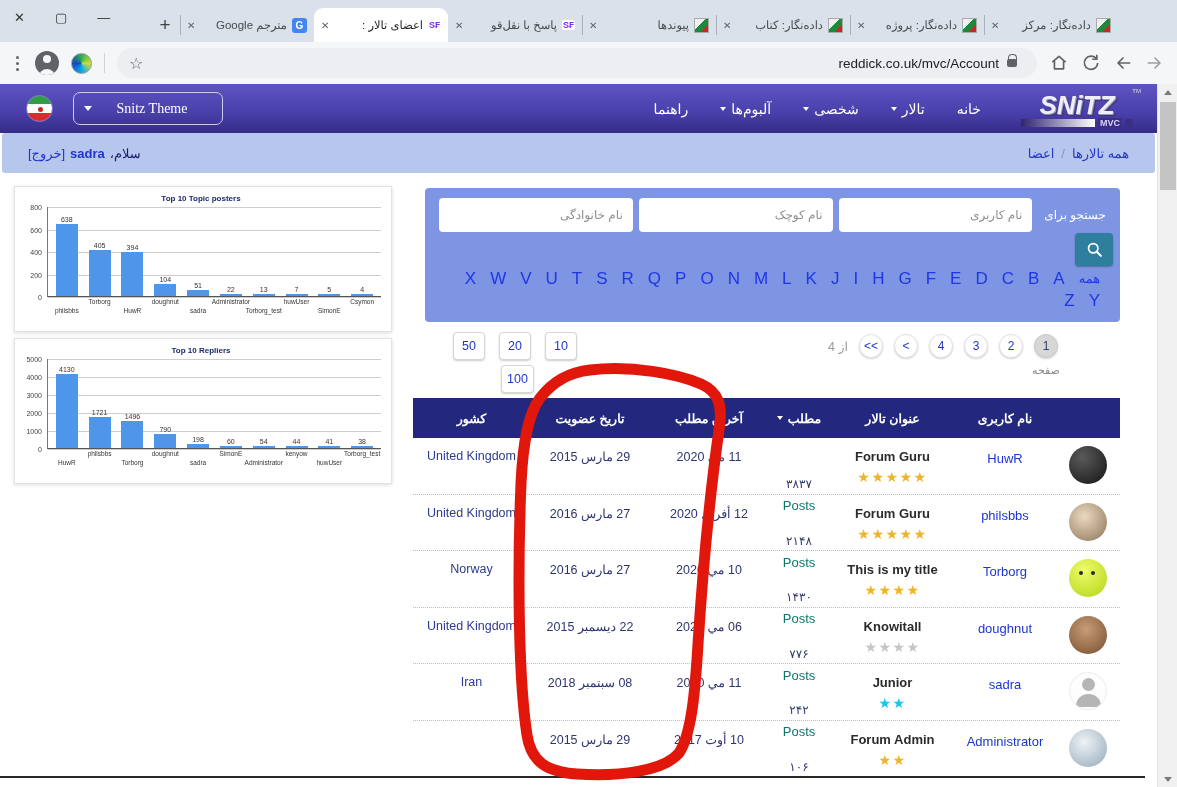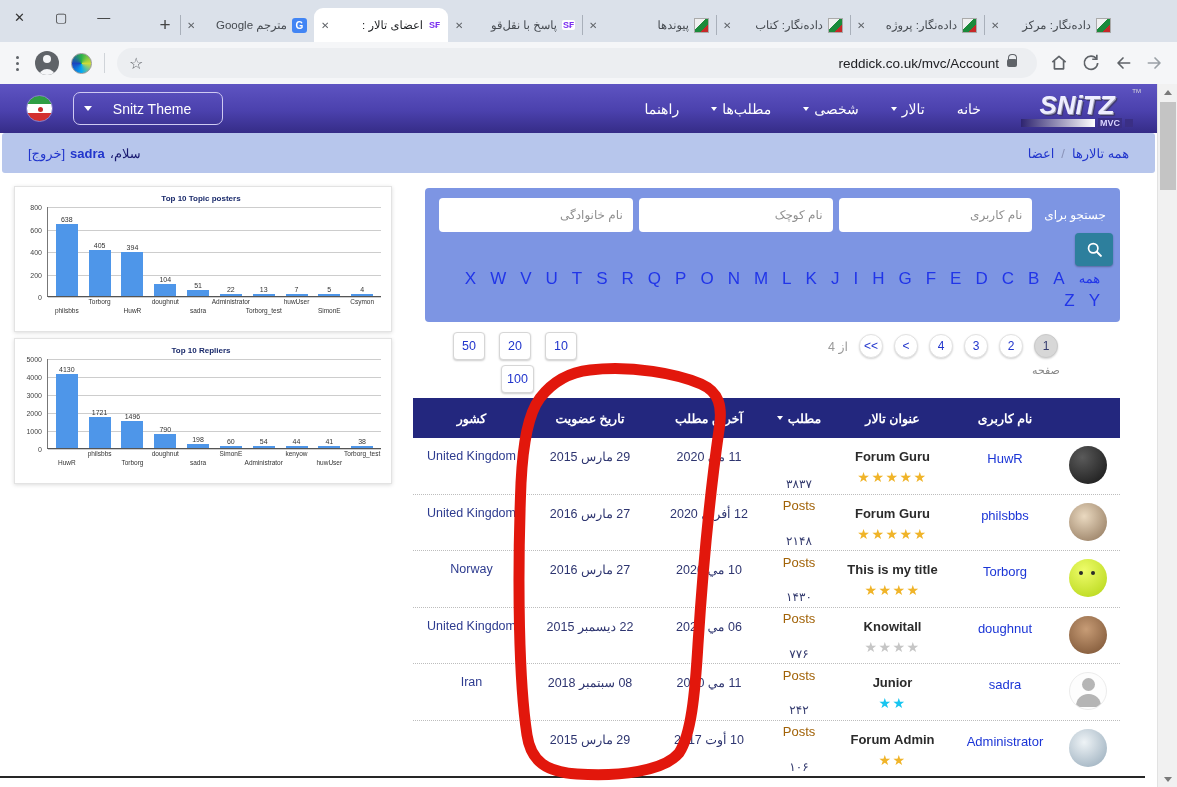--- a/index.html
+++ b/index.html
@@ -38,21 +38,21 @@
   .nav-ico { width:20px; height:20px; flex:0 0 auto; }
   .star-glyph { font-size:16px; color:#5f6368; }
 
   
   .page { position:absolute; top:84px; left:0; width:1157px; height:703px; background:#fff; overflow:hidden; }
 
   .navbar { height:49px; background:linear-gradient(180deg,#5e54c2 0%,#4b41ad 55%,#352c87 100%); display:flex; align-items:center; padding:0 14px; }
   .flag { width:27px; height:27px; border-radius:50%; background:linear-gradient(180deg,#2f9e44 0% 34%,#ffffff 34% 66%,#d32f2f 66% 100%); border:1px solid #8880cc; position:relative; margin:0 6px 0 12px; }
   .flag::before { content:''; position:absolute; top:11px; left:11px; width:5px; height:5px; border-radius:50%; background:#c62828; }
   .theme-btn { display:flex; align-items:center; min-width:150px; height:33px; border:1px solid #cfcaf2; border-radius:7px; padding:0 10px; color:#fff; font-size:14px; margin-left:14px; }
-  .theme-btn .lbl { flex:1; text-align:center; }
+  .theme-btn .lbl { flex:1; text-align:center;font-family:Liberation Serif, serif; }
   .tri { display:inline-block; width:0; height:0; border-left:4px solid transparent; border-right:4px solid transparent; border-top:5px solid currentColor; }
   .tri-sm { border-left-width:3px; border-right-width:3px; border-top-width:4px; }
   .nav-menu { flex:1; direction:rtl; display:flex; align-items:center; gap:32px; padding-right:34px; color:#fff; font-size:14px; }
   .nav-item { display:flex; align-items:center; gap:5px; white-space:nowrap; }
   .logo { margin-right:4px; width:124px; text-align:center; position:relative; }
   .logo .word { font-size:26px; font-weight:800; letter-spacing:0; color:#eef; font-style:italic;
                 text-shadow:1px 1px 0 #9a9ab0, 2px 2px 1px #3c3668; }
   .logo .tm { position:absolute; top:-2px; right:-2px; font-size:6px; color:#ddd; }
   .logo .sub { display:flex; align-items:center; gap:3px; margin-top:-3px; padding:0 6px; }
   .logo .grad { flex:1; height:8px; background:linear-gradient(90deg,#2e2470,#ffffff); }
@@ -120,21 +120,21 @@
   .av3::before { content:''; position:absolute; top:12px; left:10px; width:4px; height:4px; border-radius:50%; background:#2a2a2a; box-shadow:12px 0 0 #2a2a2a; }
   .av4 { background:radial-gradient(circle at 45% 35%, #c79c76, #774f30); }
   .av5 { background:#fdfdfd; border:1px solid #ececec; position:relative; overflow:hidden; }
   .av5::before { content:''; position:absolute; top:5px; left:12px; width:13px; height:13px; border-radius:50%; background:#b5b5b5; }
   .av5::after { content:''; position:absolute; bottom:2px; left:6px; width:25px; height:13px; border-radius:12px 12px 0 0; background:#b5b5b5; }
   .av6 { background:radial-gradient(circle at 40% 35%, #eef3f6, #93a8b8); }
   .u-link { color:#1b35d6; font-size:13px; }
   .m-title { color:#2b2b2b; font-weight:bold; font-size:13px; }
   .stars { font-size:14px; letter-spacing:1.5px; margin-top:5px; }
   .p-num { color:#333a6e; font-size:12px;margin-top:28px; }
-  .p-unit { color:#a16207; font-size:13px; margin-top:7px; }
+  .p-unit { color:#0f766e; font-size:13px; margin-top:7px; }
   .d-cell { color:#2e3570; font-size:12.5px; direction:rtl; }
   .cty { color:#2d3b8f; font-size:12.5px; }
   .sort-tri { color:#fff; }
 
   .page-bottom { position:absolute; left:0; top:692px; width:1145px; height:2px; background:#262626; }
 
   
   .scrollbar { position:absolute; top:84px; right:0; width:20px; height:703px; background:#f1f1f1; border-left:1px solid #e2e2e2; }
   .sb-up, .sb-down { position:absolute; left:0; width:20px; height:16px; display:flex; align-items:center; justify-content:center; }
   .sb-up { top:0; } .sb-down { bottom:0; }
@@ -237,21 +237,21 @@
       </div>
       <div class="nav-item">
         <span>تالار</span>
         <span class="tri tri-sm"></span>
       </div>
       <div class="nav-item">
         <span>شخصی</span>
         <span class="tri tri-sm"></span>
       </div>
       <div class="nav-item">
-        <span>مطلب‌ها</span>
+        <span>آلبوم‌ها</span>
         <span class="tri tri-sm"></span>
       </div>
       <div class="nav-item">
         <span>راهنما</span>
       </div>
     </div>
     <div class="logo">
       <span class="word">SNiTZ</span>
       <span class="tm">TM</span>
       <div class="sub">

